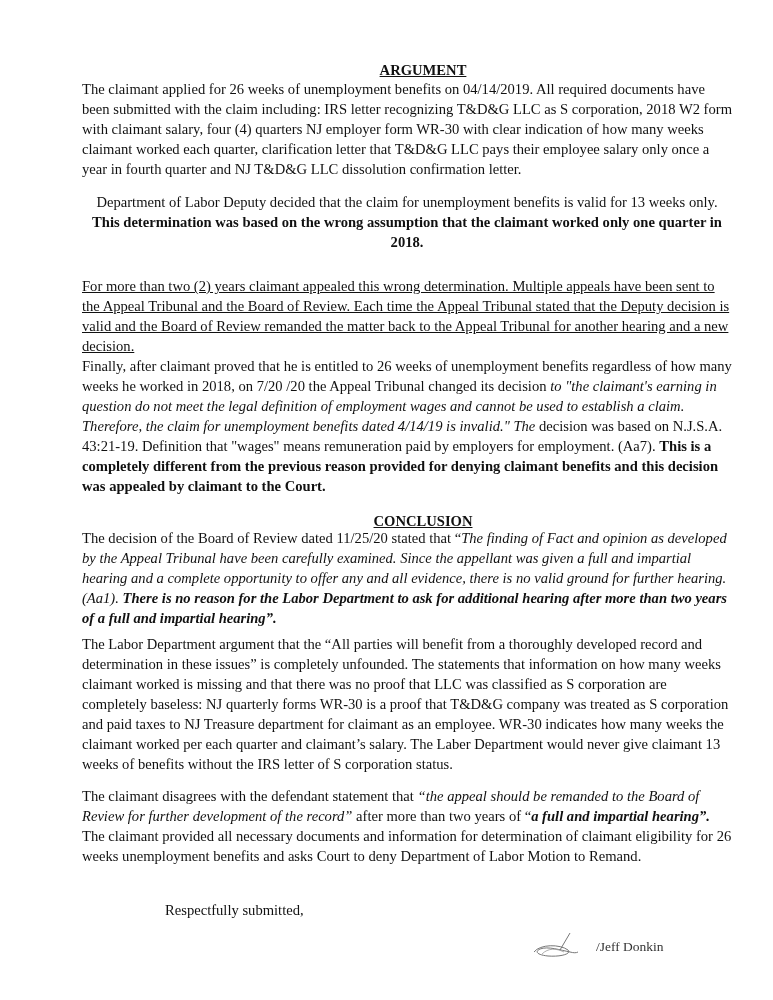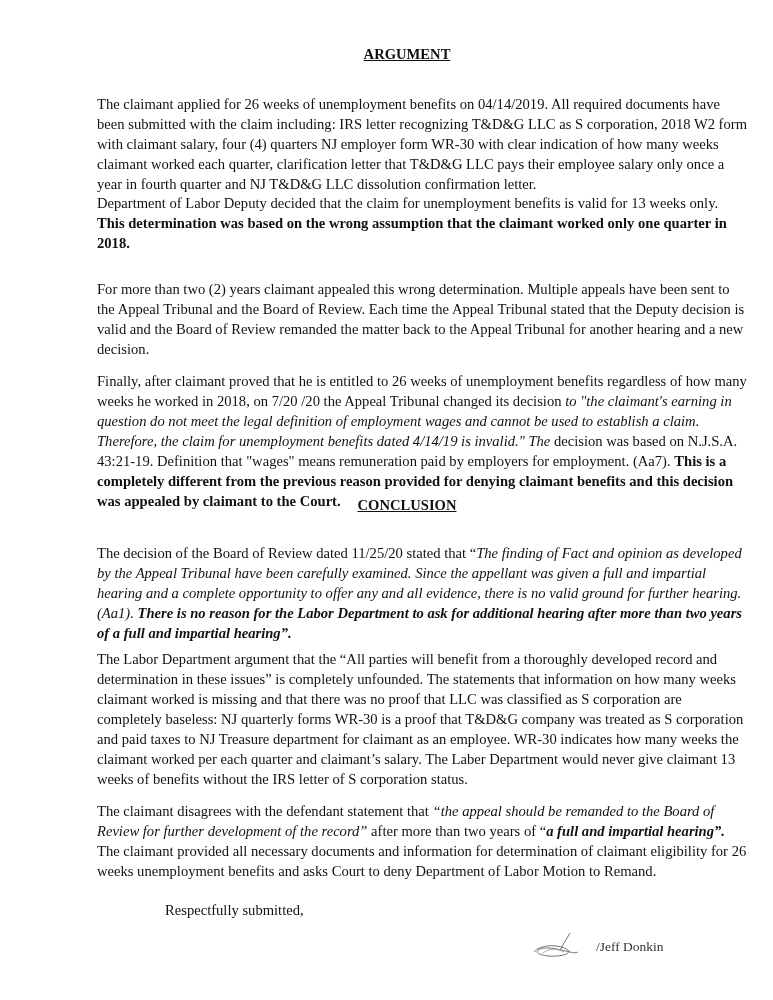--- a/index.html
+++ b/index.html
@@ -4,44 +4,44 @@
 <style>
   html, body { margin: 0; padding: 0; background: #ffffff; }
   body {
     width: 773px; height: 1000px; overflow: hidden; position: relative;
     font-family: "Liberation Serif", "DejaVu Serif", serif;
     color: #111111;
   }
   .page { position: absolute; left: 82px; top: 0; width: 650px; }
   .heading {
     text-align: center; text-decoration: underline;
-    font-size: 14.6px; line-height: 18px; margin: 0;
+    font-size: 14.6px; line-height: 18px; margin: 16px;
   }
   .para {
-    font-size: 14.6px; line-height: 20px; margin: 15px;
+    font-size: 14.6px; line-height: 20px; margin: 0;
   }
   .b { font-weight: bold; }
   .i { font-style: italic; }
   .bi { font-weight: bold; font-style: italic; }
   .abs { position: absolute; left: 0; width: 650px; }
   .closing { font-size: 14.6px; line-height: 20px; position: absolute; left: 54px; margin-left: 29px; }
   .sig { position: absolute; left: 448px; display: flex; align-items: center; gap: 14px; }
   .sig-name { font-size: 13.5px; color: #333; }
 </style>
 </head>
 <body>
 
 <div class="page">
   <h2 class="heading abs" style="top:45px;">ARGUMENT</h2>
 
   <p class="para abs" style="top:79px;">The claimant applied for 26 weeks of unemployment benefits on 04/14/2019. All required documents have been submitted with the claim including: IRS letter recognizing T&amp;D&amp;G LLC as S corporation, 2018 W2 form with claimant salary, four (4) quarters NJ employer form WR-30 with clear indication of how many weeks claimant worked each quarter, clarification letter that T&amp;D&amp;G LLC pays their employee salary only once a year in fourth quarter and NJ T&amp;D&amp;G LLC dissolution confirmation letter.</p>
 
-  <p class="para abs" style="top:178px;"><span>Department of Labor Deputy decided that the claim for unemployment benefits is valid for 13 weeks only. </span><span class="b">This determination was based on the wrong assumption that the claimant worked only one quarter in 2018.</span></p>
+  <p class="para abs" style="top:192px;text-align:center;"><span>Department of Labor Deputy decided that the claim for unemployment benefits is valid for 13 weeks only. </span><span class="b">This determination was based on the wrong assumption that the claimant worked only one quarter in 2018.</span></p>
 
-  <p class="para abs" style="top:264px;">For more than two (2) years claimant appealed this wrong determination.  Multiple appeals have been sent to the Appeal Tribunal and the Board of Review. Each time the Appeal Tribunal stated that the Deputy decision is valid and the Board of Review remanded the matter back to the Appeal Tribunal for another hearing and a new decision.</p>
+  <p class="para abs" style="top:276px;text-decoration:underline;">For more than two (2) years claimant appealed this wrong determination.  Multiple appeals have been sent to the Appeal Tribunal and the Board of Review. Each time the Appeal Tribunal stated that the Deputy decision is valid and the Board of Review remanded the matter back to the Appeal Tribunal for another hearing and a new decision.</p>
 
   <p class="para abs" style="top:356px;"><span>Finally, after claimant proved that he is entitled to 26 weeks of unemployment benefits regardless of how many weeks he worked in 2018, on 7/20 /20 the Appeal Tribunal changed its decision </span><span class="i">to "the claimant's earning in question do not meet the legal definition of employment wages and cannot be used to establish a claim. Therefore, the claim for unemployment benefits dated 4/14/19 is invalid." The</span><span> decision was based on N.J.S.A. 43:21-19. Definition that "wages" means remuneration paid by employers for employment. (Aa7). </span><span class="b">This is a completely different from the previous reason provided for denying claimant benefits and this decision was appealed by claimant to the Court.</span></p>
 
   <h2 class="heading abs" style="top:496px;text-decoration:underline;">CONCLUSION</h2>
 
   <p class="para abs" style="top:528px;"><span>The decision of the Board of Review dated 11/25/20 stated that “</span><span class="i">The finding of Fact and opinion as developed by the Appeal Tribunal have been carefully examined. Since the appellant was given a full and impartial hearing and a complete opportunity to offer any and all evidence, there is no valid ground for further hearing. (Aa1). </span><span class="bi">There is no reason for the Labor Department to ask for additional hearing after more than two years of a full and impartial hearing”.</span></p>
 
   <p class="para abs" style="top:634px;">The Labor Department argument that the “All parties will benefit from a thoroughly developed record and determination in these issues” is completely unfounded. The statements that information on how many weeks claimant worked is missing and that there was no proof that LLC was classified as S corporation are completely baseless: NJ quarterly forms WR-30 is a proof that T&amp;D&amp;G company was treated as S corporation and paid taxes to NJ Treasure department for claimant as an employee.  WR-30 indicates how many weeks the claimant worked per each quarter and claimant’s salary.   The Laber Department would never give claimant 13 weeks of benefits without the IRS letter of S corporation status.</p>
 
   <p class="para abs" style="top:786px;"><span>The claimant disagrees with the defendant statement that </span><span class="i">“the appeal should be remanded to the Board of Review for further development of the record”</span><span> after more than two years of “</span><span class="bi">a full and impartial hearing”.</span><span> The claimant provided all necessary documents and information for determination of claimant eligibility for 26 weeks unemployment benefits and asks Court to deny Department of Labor Motion to Remand.</span></p>

